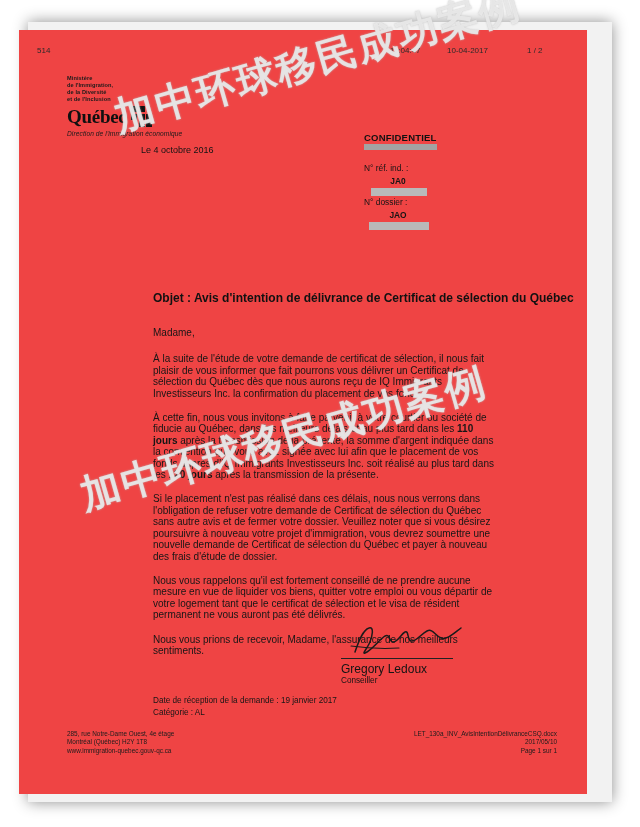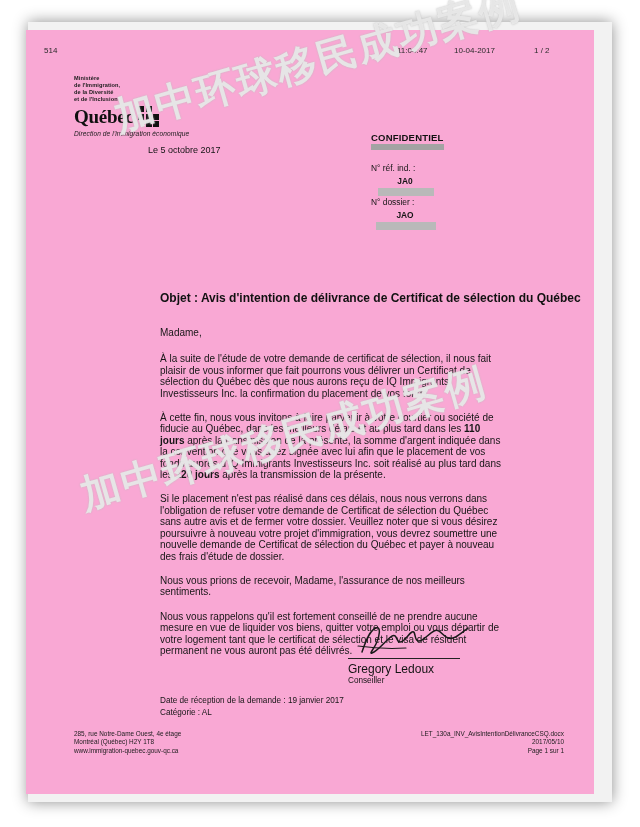--- a/index.html
+++ b/index.html
@@ -18,25 +18,25 @@
     position: absolute;
     left: 28px;
     top: 22px;
     width: 584px;
     height: 780px;
     background: #f2f2f2;
     box-shadow: 0 0 14px rgba(0,0,0,0.45);
   }
   .scan {
     position: absolute;
-    left: 26px;
+    left: 19px;
     top: 30px;
     width: 568px;
     height: 764px;
-    background: #f9a8d4;
+    background: #ef4444;
     overflow: hidden;
   }
   
   .fax-header {
     position: absolute;
     left: 0;
     top: 16px;
     width: 100%;
     height: 12px;
     font-size: 8px;
@@ -278,21 +278,21 @@
           <i></i>
           <i></i>
         <i class="blank"></i>
           <i></i>
           <i></i>
       </div>
     </div>
     <div class="subline">Direction de l'immigration économique</div>
   </div>
 
-  <div class="letter-date">Le 5 octobre 2017</div>
+  <div class="letter-date">Le 4 octobre 2016</div>
 
   <div class="confidential">CONFIDENTIEL</div>
   <div class="refblock">
     <div class="rowr">
       <span class="lbl">N° réf. ind. :</span>
       <span class="val">JA0</span>
       <span class="redact" style="width:56px;"></span>
     </div>
     <div class="rowr">
       <span class="lbl">N° dossier :</span>
@@ -302,22 +302,22 @@
   </div>
 
 
   <div class="subject">Objet : Avis d'intention de délivrance de Certificat de sélection du Québec</div>
 
   <div class="body">
     <p class="salut">Madame,</p>
     <p>À la suite de l'étude de votre demande de certificat de sélection, il nous fait plaisir de vous informer que fait pourrons vous délivrer un Certificat de sélection du Québec dès que nous aurons reçu de IQ Immigrants Investisseurs Inc. la confirmation du placement de vos fonds.</p>
     <p><span>À cette fin, nous vous invitons à faire parvenir à votre courtier ou société de fiducie au Québec, dans les meilleurs délais et au plus tard dans les </span><b>110 jours</b><span> après la transmission de la présente, la somme d'argent indiquée dans la convention que vous avez signée avec lui afin que le placement de vos fonds auprès d'IQ Immigrants Investisseurs Inc. soit réalisé au plus tard dans les </span><b>120 jours</b><span> après la transmission de la présente.</span></p>
     <p>Si le placement n'est pas réalisé dans ces délais, nous nous verrons dans l'obligation de refuser votre demande de Certificat de sélection du Québec sans autre avis et de fermer votre dossier. Veuillez noter que si vous désirez poursuivre à nouveau votre projet d'immigration, vous devrez soumettre une nouvelle demande de Certificat de sélection du Québec et payer à nouveau des frais d'étude de dossier.</p>
+    <p>Nous vous rappelons qu'il est fortement conseillé de ne prendre aucune mesure en vue de liquider vos biens, quitter votre emploi ou vous départir de votre logement tant que le certificat de sélection et le visa de résident permanent ne vous auront pas été délivrés.</p>
     <p>Nous vous prions de recevoir, Madame, l'assurance de nos meilleurs sentiments.</p>
-    <p>Nous vous rappelons qu'il est fortement conseillé de ne prendre aucune mesure en vue de liquider vos biens, quitter votre emploi ou vous départir de votre logement tant que le certificat de sélection et le visa de résident permanent ne vous auront pas été délivrés.</p>
   </div>
 
   <div class="sig">
     <svg class="sig-svg" width="120" height="34" viewBox="0 0 120 34">
       <path d="M6 30 C10 18, 14 8, 20 6 C25 4, 24 14, 20 22 C17 28, 13 32, 16 31 C22 29, 30 18, 36 14 C41 11, 40 20, 44 20 C49 20, 52 12, 56 10 C60 8, 58 18, 62 19 C67 20, 72 12, 78 9 C84 6, 86 14, 92 16 C98 18, 104 12, 112 6" fill="none" stroke="#1a1a1a" stroke-width="1.5" stroke-linecap="round"></path>
       <path d="M2 24 C16 26, 34 27, 50 26" fill="none" stroke="#1a1a1a" stroke-width="1.1" stroke-linecap="round"></path>
     </svg>
     <div class="sig-line"></div>
     <div class="sig-name">Gregory Ledoux</div>
     <div class="sig-title">Conseiller</div>

